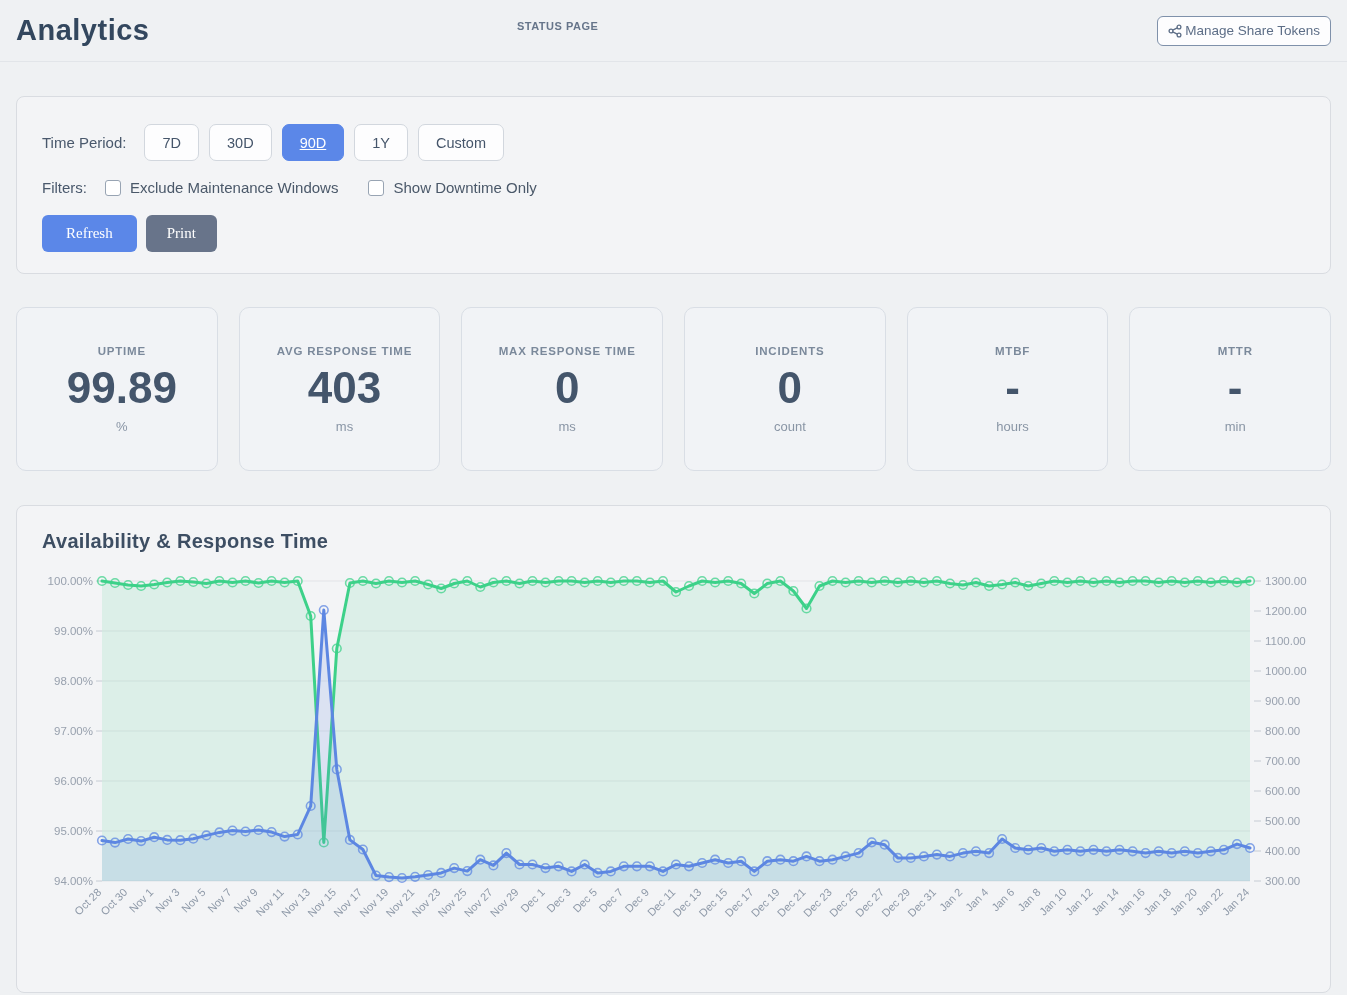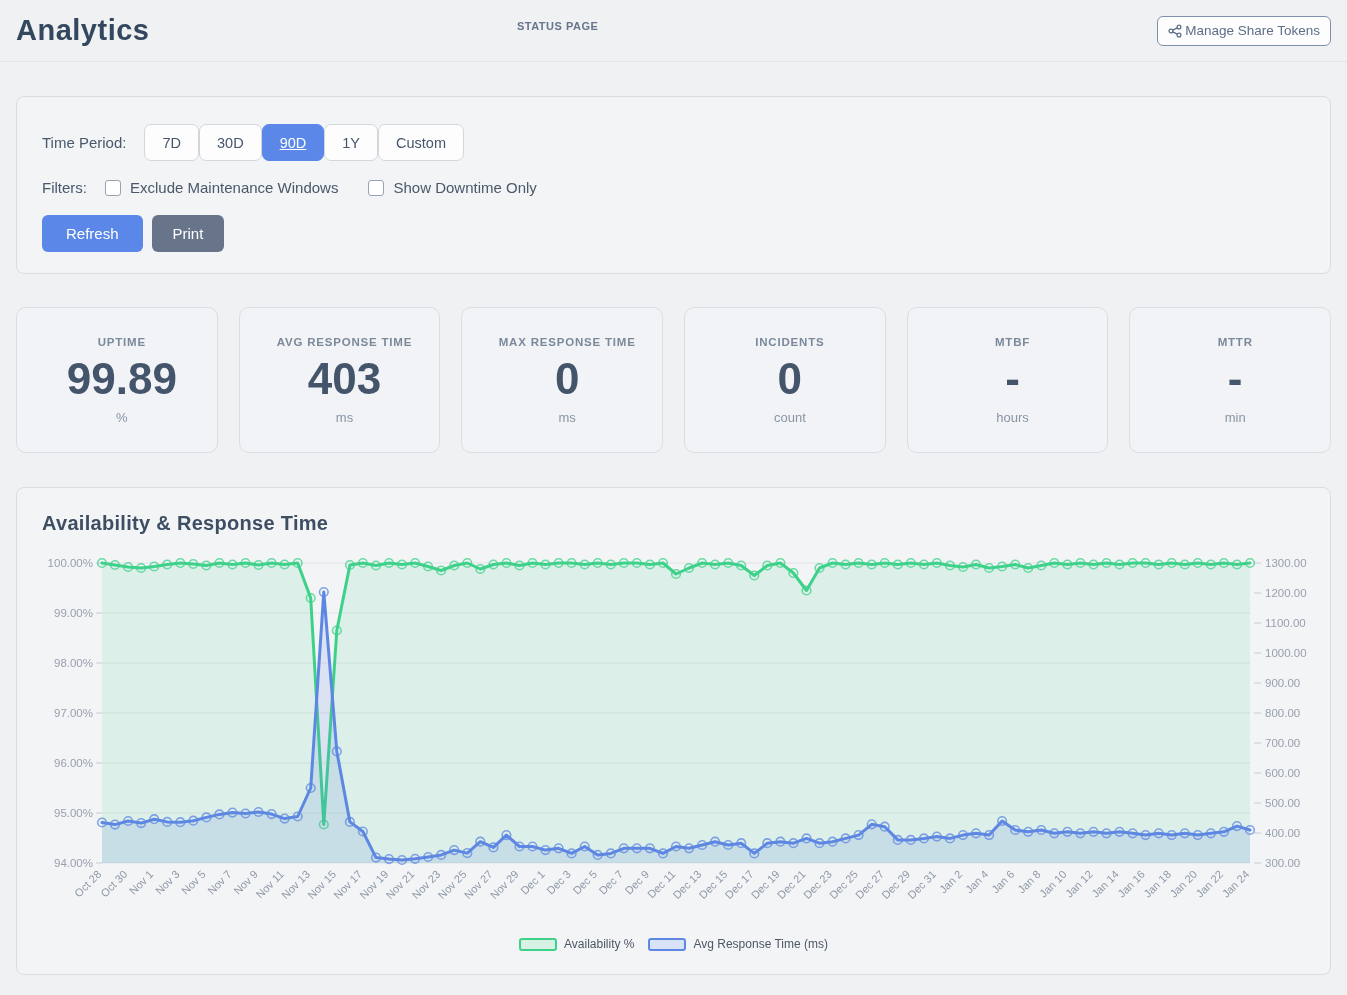--- a/index.html
+++ b/index.html
@@ -39,45 +39,45 @@
     font-size:13.5px; color:#5d6e87; cursor:pointer; font-family:inherit;
   }
   
   .panel {
     margin:0 16px; background:#f3f4f6;
     border:1px solid #d9dce1; border-radius:8px;
   }
   .filter-panel { margin-top:34px; height:178px; padding:27px 25px 0; }
   .frow { display:flex; align-items:center; }
   .frow-label { font-size:15px; color:#49586c; margin-right:18px; }
-  .tp-btns { display:flex; }
+  .tp-btns { display:flex; gap:10px; }
   .tp-btn {
     height:37px; padding:0 17px; border-radius:7px;
     background:#fdfdfe; border:1px solid #d2d7de;
     font-size:14.5px; color:#45556a; font-family:inherit; cursor:pointer;
   }
   .tp-btn.active { background:#5b87e8; border-color:#5b87e8; color:#fff;text-decoration:underline; }
   .row2 { margin-top:18px; }
   .cb-wrap { display:flex; align-items:center; gap:9px; margin-right:30px; cursor:pointer; }
   .cb-wrap input {
     appearance:none; -webkit-appearance:none; width:16px; height:16px; margin:0;
     background:#fff; border:1.5px solid #98a4b3; border-radius:3px; cursor:pointer;
   }
   .cb-wrap span { font-size:15px; color:#4a5869; }
   .row3 { margin-top:19px; display:flex; gap:9px; }
   .btn {
     height:37px; border:none; border-radius:6px; padding:0 24px;
-    font-size:15px; color:#fff; font-family:Liberation Sans, sans-serif; cursor:pointer;
+    font-size:15px; color:#fff; font-family:Liberation Serif, serif; cursor:pointer;
   }
   .btn-refresh { background:#5b87e8; }
   .btn-print { background:#68748a; padding:0 21px; }
   
   .stats { margin:33px 16px 0; display:flex; gap:21px; }
   .card {
-    flex:1; height:146px; background:#f1f3f6; border:1px solid #d9dee5;
+    flex:1; height:164px; background:#f1f3f6; border:1px solid #d9dee5;
     border-radius:10px; display:flex; flex-direction:column;
     align-items:center; justify-content:center; gap:9px; text-align:center;padding-left:10px;
   }
   .card .lbl { font-size:11.5px; font-weight:bold; color:#7b899b; letter-spacing:.8px; }
   .card .val { font-size:44px; font-weight:bold; color:#44556b; line-height:1; }
   .card .unit { font-size:13px; color:#8995a5; }
   
   .chart-panel { margin-top:34px; height:488px; padding:24px 0 0 0; }
   .chart-title { font-size:20px; font-weight:bold; color:#3d4e63; padding-left:25px; letter-spacing:.3px; }
   .chart-wrap { margin-top:8px; }
@@ -459,23 +459,13 @@
             <circle cx="1167.8" cy="290.3" r="4.3" fill="none" stroke="#5d87e2" stroke-width="1.6" opacity="0.75"></circle>
             <circle cx="1180.8" cy="292.1" r="4.3" fill="none" stroke="#5d87e2" stroke-width="1.6" opacity="0.75"></circle>
             <circle cx="1193.9" cy="290.3" r="4.3" fill="none" stroke="#5d87e2" stroke-width="1.6" opacity="0.75"></circle>
             <circle cx="1206.9" cy="288.8" r="4.3" fill="none" stroke="#5d87e2" stroke-width="1.6" opacity="0.75"></circle>
             <circle cx="1220.0" cy="283.1" r="4.3" fill="none" stroke="#5d87e2" stroke-width="1.6" opacity="0.75"></circle>
             <circle cx="1233.0" cy="287.0" r="4.3" fill="none" stroke="#5d87e2" stroke-width="1.6" opacity="0.75"></circle>
           </g>
         </g>
       </svg>
   </div>
-  <div class="legend">
-      <div class="leg-item">
-        <span class="leg-swatch" style="border-color: rgb(61, 209, 137); background: rgb(215, 241, 228);"></span>
-        <span class="leg-text">Availability %</span>
-      </div>
-      <div class="leg-item">
-        <span class="leg-swatch" style="border-color: rgb(93, 135, 226); background: rgb(217, 227, 248);"></span>
-        <span class="leg-text">Avg Response Time (ms)</span>
-      </div>
-    </div>
 </div>
 
 </body></html>

